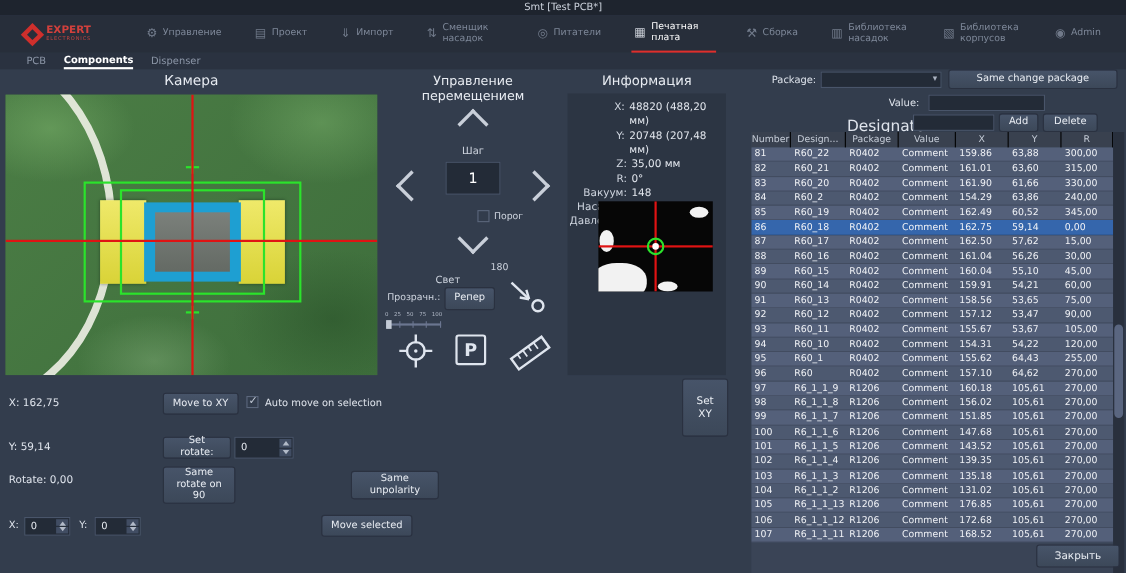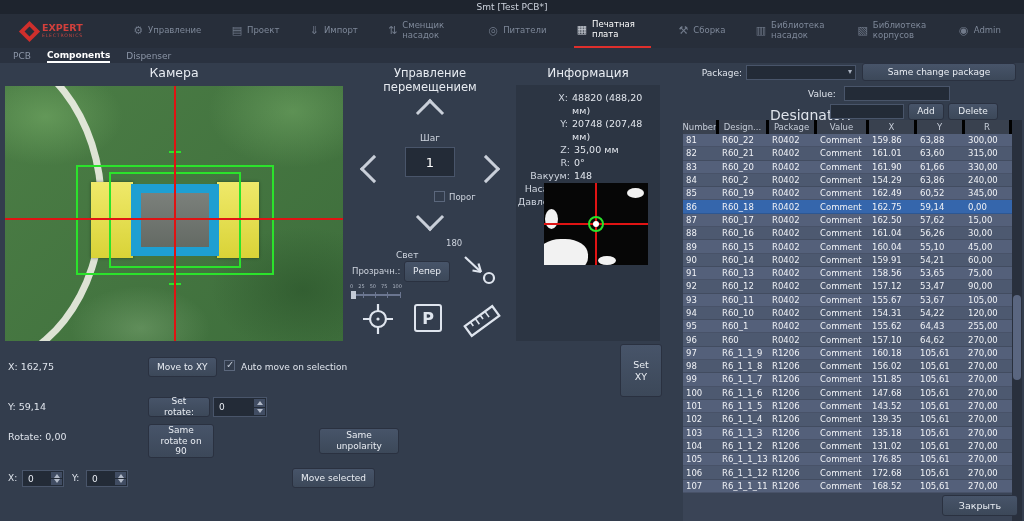--- a/index.html
+++ b/index.html
@@ -20,21 +20,21 @@
   .logo-txt2 { color:#c24541; font-size:4.6px; letter-spacing:.8px; line-height:1.4; }
   .nav-items { flex:1; display:flex; justify-content:space-around; align-items:stretch; padding-right:8px; }
   .nav-item { display:flex; align-items:center; gap:5px; color:#7e8899; font-size:8.5px; line-height:1.15; padding:0 3px; }
   .nav-item .nav-ic { font-size:11px; opacity:.85; }
   .nav-item .nav-lb { max-width:56px; }
   .nav-item.active { color:#fff; border-bottom:2px solid #de2f2c; }
   .nav-item.active .nav-ic { color:#e6eaf1; }
 
   
   .subtabs { position:absolute; left:0; top:48px; width:1024px; height:15px; background:#2a3240;
-             display:flex; align-items:stretch; gap:16px; padding-left:13px; font-size:9px; }
+             display:flex; align-items:stretch; gap:16px; padding-left:24px; font-size:9px; }
   .subtab { display:flex; align-items:center; color:#8c96a7; }
   .subtab.active { color:#fff; border-bottom:2px solid #ffffff; font-weight:bold; }
 
   .panel-title { position:absolute; text-align:center; font-size:12.5px; color:#e8ecf2; }
 
   
   .camera-view { position:absolute; left:5px; top:86px; width:338px; height:255px; overflow:hidden; background:#44753f; }
   .pcb-bg { position:absolute; inset:0;
     background:
       radial-gradient(110px 70px at 12% 12%, rgba(120,175,105,.55), rgba(0,0,0,0) 70%),
@@ -120,21 +120,21 @@
   .sp-dn::after { bottom:2px; border-top:4px solid #b2bac8; }
   .set-xy { left:620px; top:344px; width:42px; height:53px; font-size:9.5px; }
 
   
   .pkg-select { left:746px; top:65px; width:110px; height:15px; }
   .pkg-select .sel-arrow { position:absolute; right:3px; top:1px; font-size:8px; color:#aab2c0; }
 
   
   .comp-table { position:absolute; left:683px; top:120px; width:329px; height:401px; background:#3a4456; overflow:hidden; }
   .t-head { display:flex; height:14px; background:#39414f; color:#c6cdd8; font-size:8.5px; }
-  .t-head .tc { border-right:3px solid #000000; justify-content:center; }
+  .t-head .tc { border-right:1px solid #000000; justify-content:center; }
   .t-row { display:flex; height:13.3px; background:#54607a; color:#f0f2f6; font-size:8.5px; border-bottom:1px solid rgba(0,0,0,.14); }
   .t-row:nth-child(even) { background:#4d5970; }
   .t-row.selected { background:#3566ac; }
   .tc { overflow:hidden; white-space:nowrap; padding:0 3px; display:flex; align-items:center; flex:none; }
   .c0{width:36px}.c1{width:50px}.c2{width:48px}.c3{width:52px}.c4{width:48px}.c5{width:48px}.c6{width:47px}
   .v-scroll { position:absolute; left:1012px; top:120px; width:10px; height:401px; background:#29303d; }
   .v-thumb { position:absolute; left:1px; width:8px; top:175px; height:85px; background:#5a6680; border-radius:4px; }
 
   .close-btn { left:942px; top:495px; width:76px; height:21px; font-size:9.5px; }
 </style>

